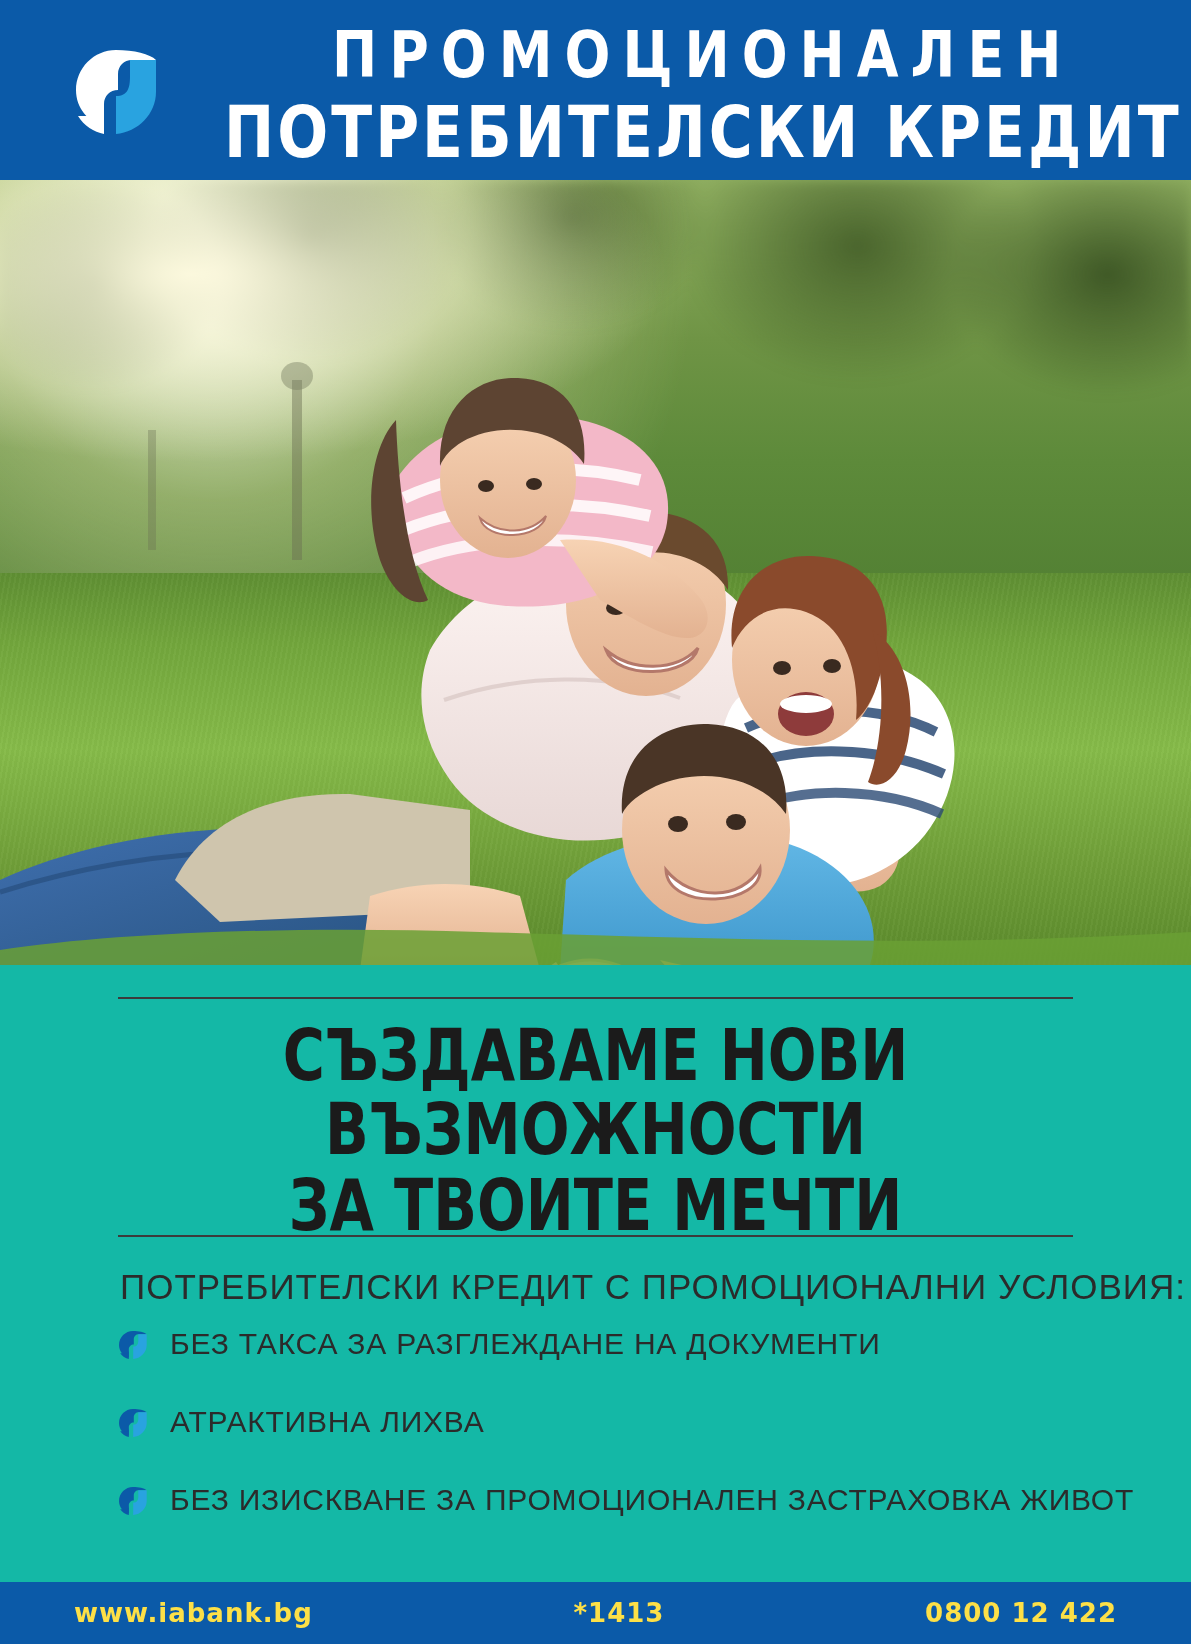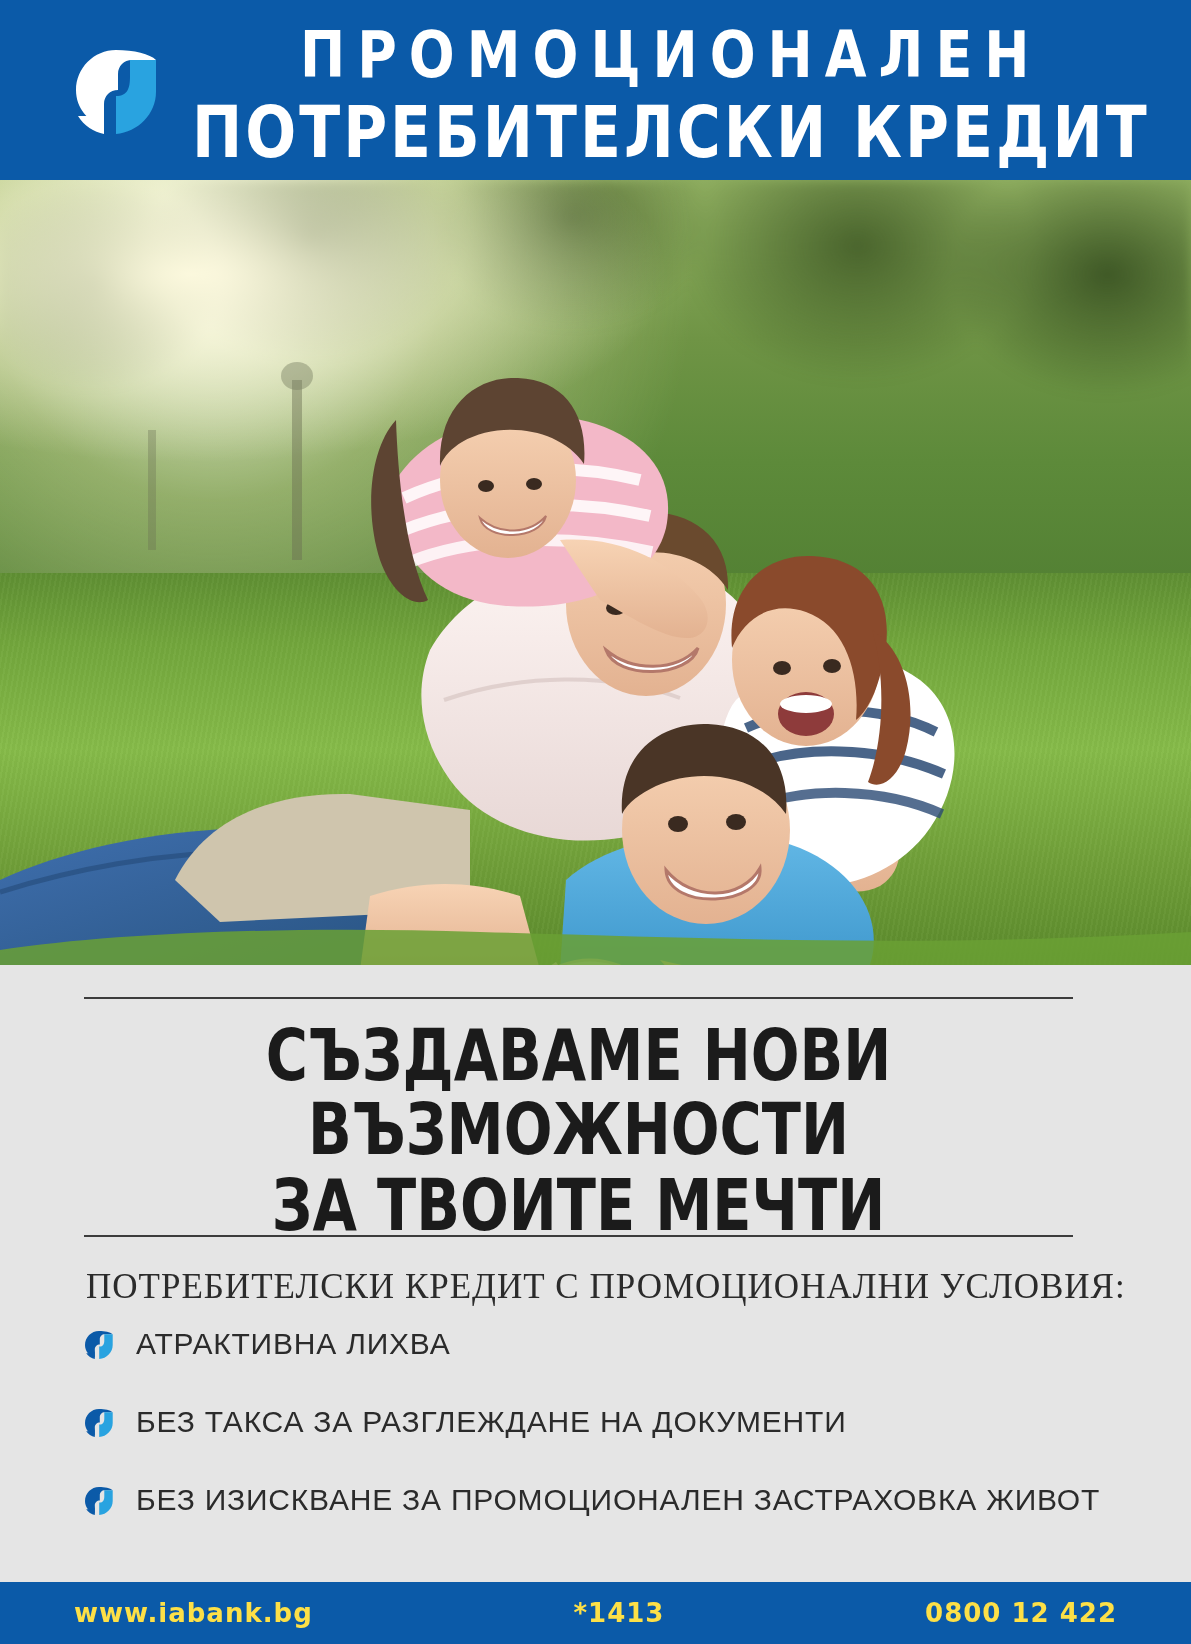--- a/index.html
+++ b/index.html
@@ -28,20 +28,21 @@
   
   .header {
     position: relative;
     height: 180px;
     background: #0b5aa8;
     display: flex;
     align-items: center;
     padding: 0 0 0 70px;
     box-sizing: border-box;
     flex: 0 0 auto;
+    gap: 32px;
   }
   .logo-mark {
     width: 92px;
     height: 92px;
     position: relative;
     flex: 0 0 auto;
     margin-right: 30px;
     margin-top: 4px;
   }
   .logo-mark svg { display: block; }
@@ -120,23 +121,23 @@
     opacity: 0.5;
   }
   .hero-people {
     position: absolute;
     left: 0; top: 0; width: 100%; height: 100%;
   }
 
   
   .content {
     flex: 1 1 auto;
-    padding: 32px 118px 0 84px;
+    padding: 32px 118px 0 118px;
     box-sizing: border-box;
-    background: #e5e5e5;
+    background: #14b8a6;
   }
   .rule {
     height: 2px;
     background: #3c3c3c;
     width: 100%;
   }
   .headline {
     text-align: center;
     color: #1b1b1b;
     font-family: "DejaVu Sans", sans-serif;
@@ -147,21 +148,21 @@
     padding: 16px 0 10px 0;
     transform: scaleY(1.22) scaleX(0.99);
     transform-origin: center top;
     margin-bottom: 26px;
   }
   .headline .h-l1 { display: block; }
   .headline .h-l2 { display: block; }
 
   .subhead {
     color: #2b2b2b;
-    font-family: Liberation Serif, serif;
+    font-family: Liberation Sans, sans-serif;
     font-size: 35px;
     letter-spacing: 1px;
     padding: 30px 0 6px 2px;
     white-space: nowrap;
   }
 
   .bullets {
     list-style: none;
     margin: 14px 0 0 0;
     padding: 0;
@@ -340,48 +341,48 @@
     <div class="headline">
       <span class="h-l1">СЪЗДАВАМЕ НОВИ ВЪЗМОЖНОСТИ</span>
       <span class="h-l2">ЗА ТВОИТЕ МЕЧТИ</span>
     </div>
 
     <div class="rule"></div>
 
     <div class="subhead">ПОТРЕБИТЕЛСКИ КРЕДИТ С ПРОМОЦИОНАЛНИ УСЛОВИЯ:</div>
 
     <ul class="bullets">
+      <li class="bullet">
+        <span class="bullet-icon">
+          <svg viewBox="0 0 30 30" width="30" height="30" aria-hidden="true">
+            <path d="M15 1 C7.3 1 1 7.3 1 15 C1 21 5 26 10.8 27.4 L10.8 19.4 C10.8 16.5 12.9 14.4 15.8 14.4 L15.8 9.2 C15.8 6.3 17.9 4.2 20.8 4.2 L28.6 4.2 C26.1 2.1 20.8 1 15 1 Z" fill="#0b5aa8"></path>
+            <path d="M20.3 4.2 L28.7 4.2 L28.7 15 C28.7 22.4 22.6 28.6 15.2 29 C15.2 23 15.2 19.3 15.2 16.6 C19.4 16.6 20.3 14 20.3 10 Z" fill="#29a3e0"></path>
+            <path d="M10.8 19.4 L10.8 29 C7.4 28.3 4.2 26.2 2.2 23.2 L9.6 23.2 C10.2 22 10.6 20.7 10.8 19.4 Z" fill="#0b5aa8"></path>
+          </svg>
+        </span>
+        <span class="bullet-text">БЕЗ ТАКСА ЗА РАЗГЛЕЖДАНЕ НА ДОКУМЕНТИ</span>
+      </li>
       <li class="bullet">
         <span class="bullet-icon">
           <svg viewBox="0 0 30 30" width="30" height="30" aria-hidden="true">
             <path d="M15 1 C7.3 1 1 7.3 1 15 C1 21 5 26 10.8 27.4 L10.8 19.4 C10.8 16.5 12.9 14.4 15.8 14.4 L15.8 9.2 C15.8 6.3 17.9 4.2 20.8 4.2 L28.6 4.2 C26.1 2.1 20.8 1 15 1 Z" fill="#0b5aa8"></path>
             <path d="M20.3 4.2 L28.7 4.2 L28.7 15 C28.7 22.4 22.6 28.6 15.2 29 C15.2 23 15.2 19.3 15.2 16.6 C19.4 16.6 20.3 14 20.3 10 Z" fill="#29a3e0"></path>
             <path d="M10.8 19.4 L10.8 29 C7.4 28.3 4.2 26.2 2.2 23.2 L9.6 23.2 C10.2 22 10.6 20.7 10.8 19.4 Z" fill="#0b5aa8"></path>
           </svg>
         </span>
         <span class="bullet-text">АТРАКТИВНА ЛИХВА</span>
       </li>
       <li class="bullet">
         <span class="bullet-icon">
           <svg viewBox="0 0 30 30" width="30" height="30" aria-hidden="true">
             <path d="M15 1 C7.3 1 1 7.3 1 15 C1 21 5 26 10.8 27.4 L10.8 19.4 C10.8 16.5 12.9 14.4 15.8 14.4 L15.8 9.2 C15.8 6.3 17.9 4.2 20.8 4.2 L28.6 4.2 C26.1 2.1 20.8 1 15 1 Z" fill="#0b5aa8"></path>
             <path d="M20.3 4.2 L28.7 4.2 L28.7 15 C28.7 22.4 22.6 28.6 15.2 29 C15.2 23 15.2 19.3 15.2 16.6 C19.4 16.6 20.3 14 20.3 10 Z" fill="#29a3e0"></path>
             <path d="M10.8 19.4 L10.8 29 C7.4 28.3 4.2 26.2 2.2 23.2 L9.6 23.2 C10.2 22 10.6 20.7 10.8 19.4 Z" fill="#0b5aa8"></path>
           </svg>
         </span>
-        <span class="bullet-text">БЕЗ ТАКСА ЗА РАЗГЛЕЖДАНЕ НА ДОКУМЕНТИ</span>
-      </li>
-      <li class="bullet">
-        <span class="bullet-icon">
-          <svg viewBox="0 0 30 30" width="30" height="30" aria-hidden="true">
-            <path d="M15 1 C7.3 1 1 7.3 1 15 C1 21 5 26 10.8 27.4 L10.8 19.4 C10.8 16.5 12.9 14.4 15.8 14.4 L15.8 9.2 C15.8 6.3 17.9 4.2 20.8 4.2 L28.6 4.2 C26.1 2.1 20.8 1 15 1 Z" fill="#0b5aa8"></path>
-            <path d="M20.3 4.2 L28.7 4.2 L28.7 15 C28.7 22.4 22.6 28.6 15.2 29 C15.2 23 15.2 19.3 15.2 16.6 C19.4 16.6 20.3 14 20.3 10 Z" fill="#29a3e0"></path>
-            <path d="M10.8 19.4 L10.8 29 C7.4 28.3 4.2 26.2 2.2 23.2 L9.6 23.2 C10.2 22 10.6 20.7 10.8 19.4 Z" fill="#0b5aa8"></path>
-          </svg>
-        </span>
         <span class="bullet-text">БЕЗ ИЗИСКВАНЕ ЗА ПРОМОЦИОНАЛЕН ЗАСТРАХОВКА ЖИВОТ</span>
       </li>
     </ul>
   </div>
 
   <div class="footer">
     <div class="footer-left">www.iabank.bg</div>
     <div class="footer-mid">*1413</div>
     <div class="footer-right">0800 12 422</div>
   </div>

